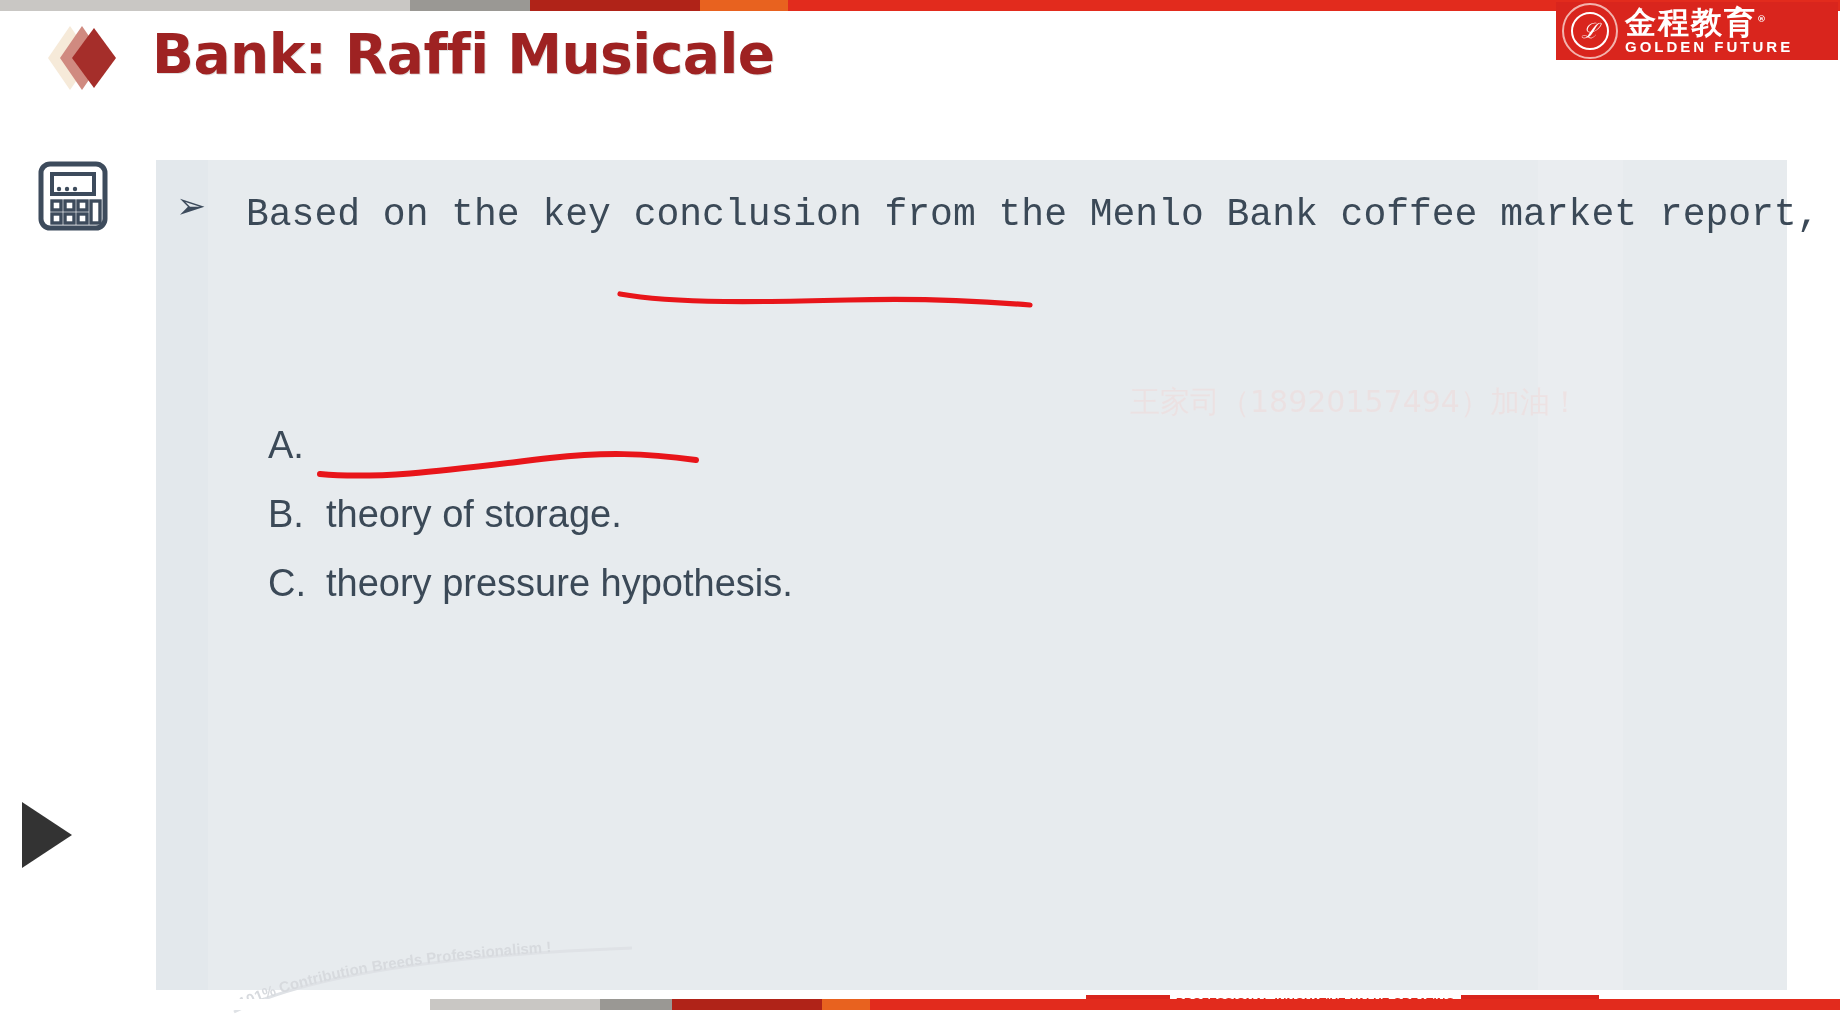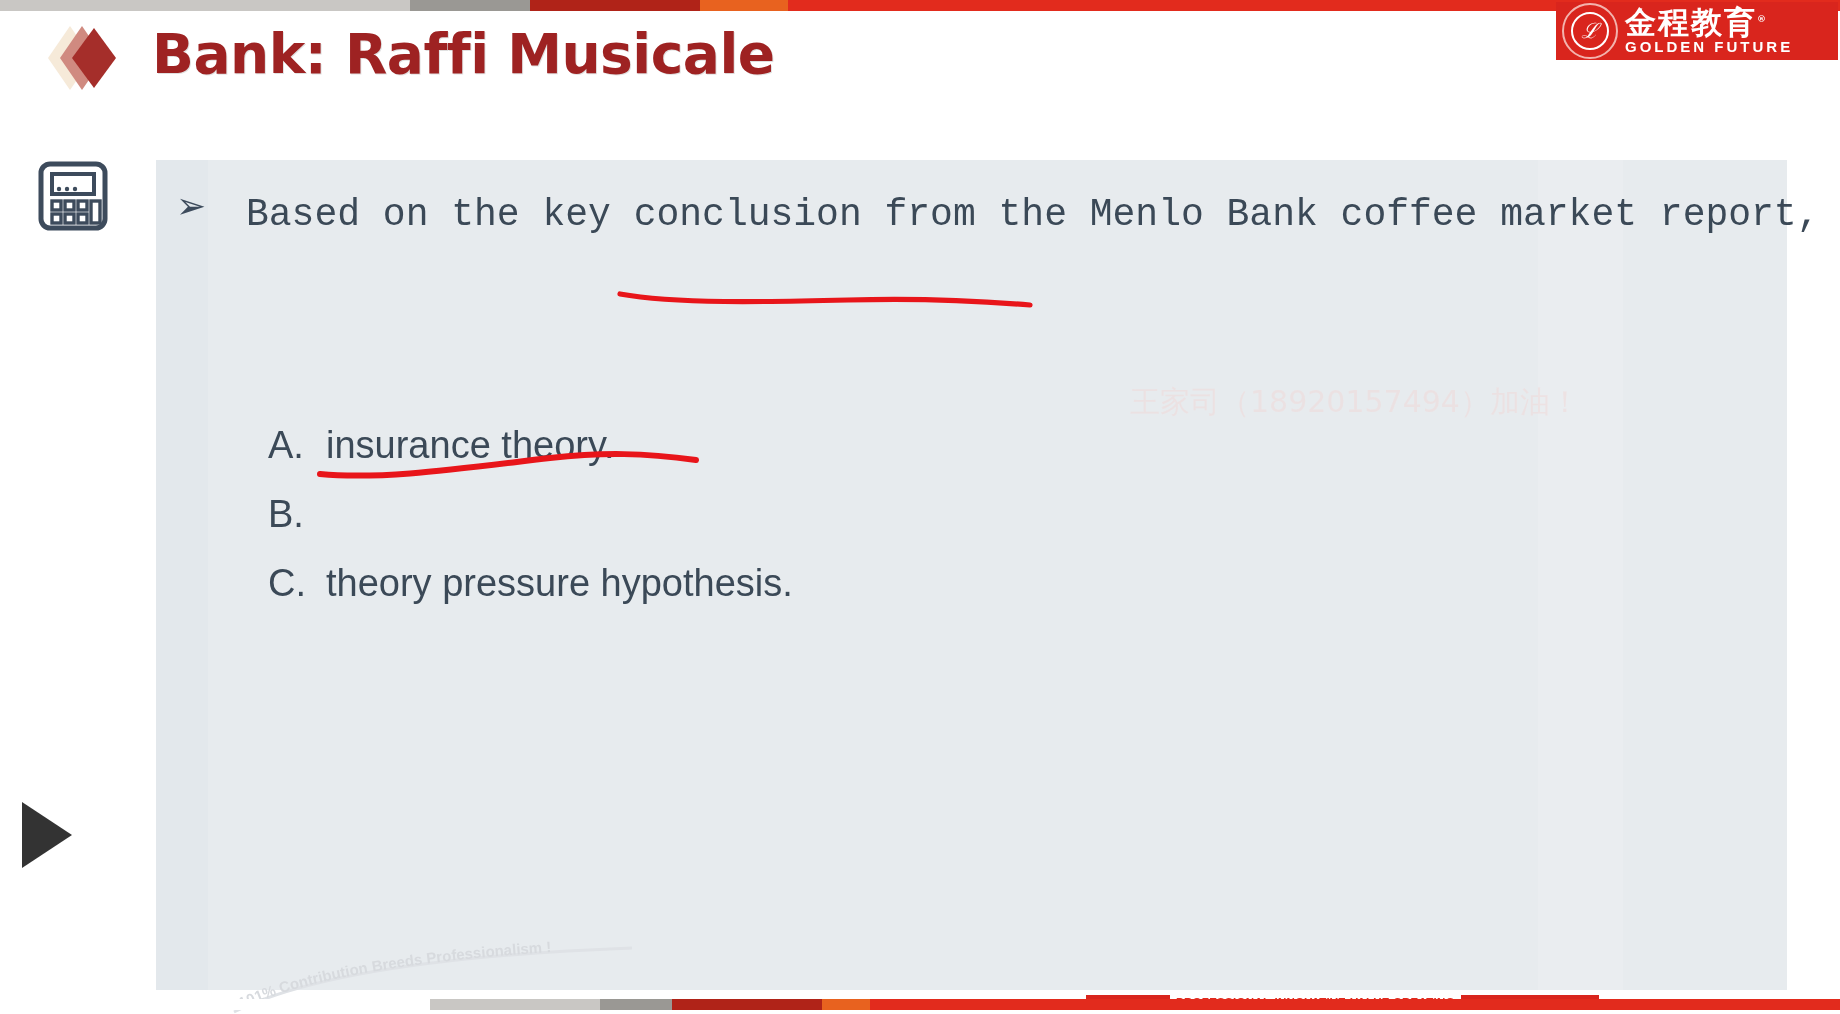--- a/index.html
+++ b/index.html
@@ -158,24 +158,24 @@
   <span class="qline">Based on the key conclusion from the Menlo Bank coffee market report,</span>
 </div>
 
 <svg class="ul-svg ul1" viewBox="0 0 420 34">
   <path d="M4 14 C 60 24, 150 22, 232 20 C 300 18, 366 21, 414 25" fill="none" stroke="#e8151a" stroke-width="5.2" stroke-linecap="round"></path>
 </svg>
 
 <div class="opts">
   <div class="opt">
     <span class="opt-letter">A.</span>
-    <span class="opt-label">insurance theory.</span>
   </div>
   <div class="opt">
     <span class="opt-letter">B.</span>
+    <span class="opt-label">theory of storage.</span>
   </div>
   <div class="opt">
     <span class="opt-letter">C.</span>
     <span class="opt-label">theory pressure hypothesis.</span>
   </div>
 </div>
 
 <svg class="ul-svg ul2" viewBox="0 0 390 38">
   <path d="M6 30 C 70 36, 150 24, 236 14 C 290 8, 330 9, 382 16" fill="none" stroke="#e8151a" stroke-width="6" stroke-linecap="round"></path>
 </svg>

